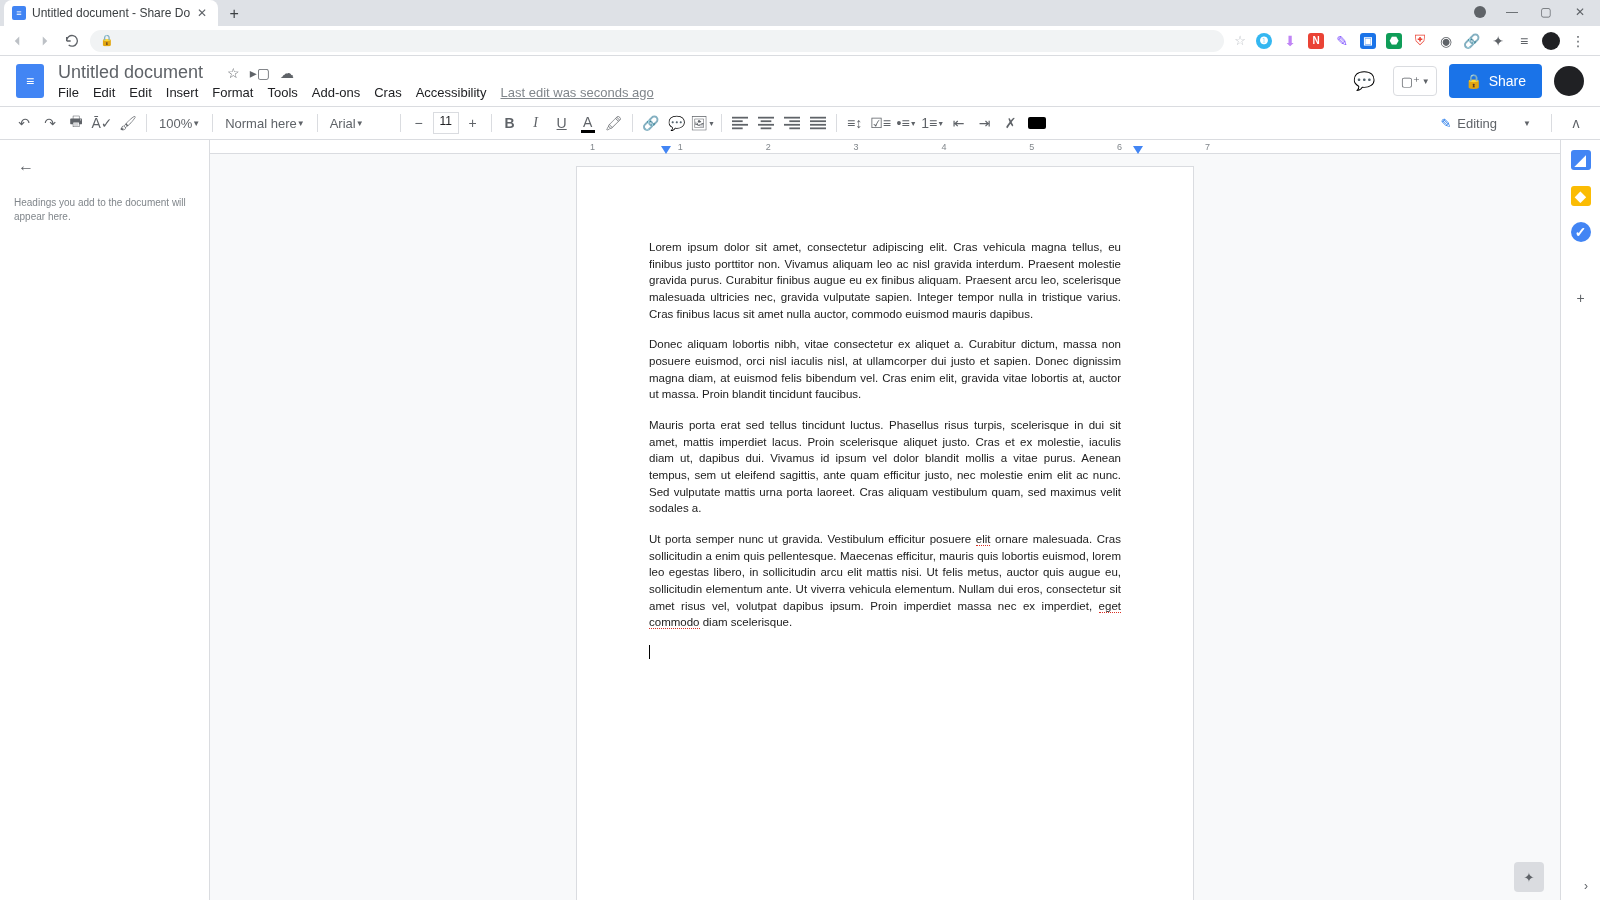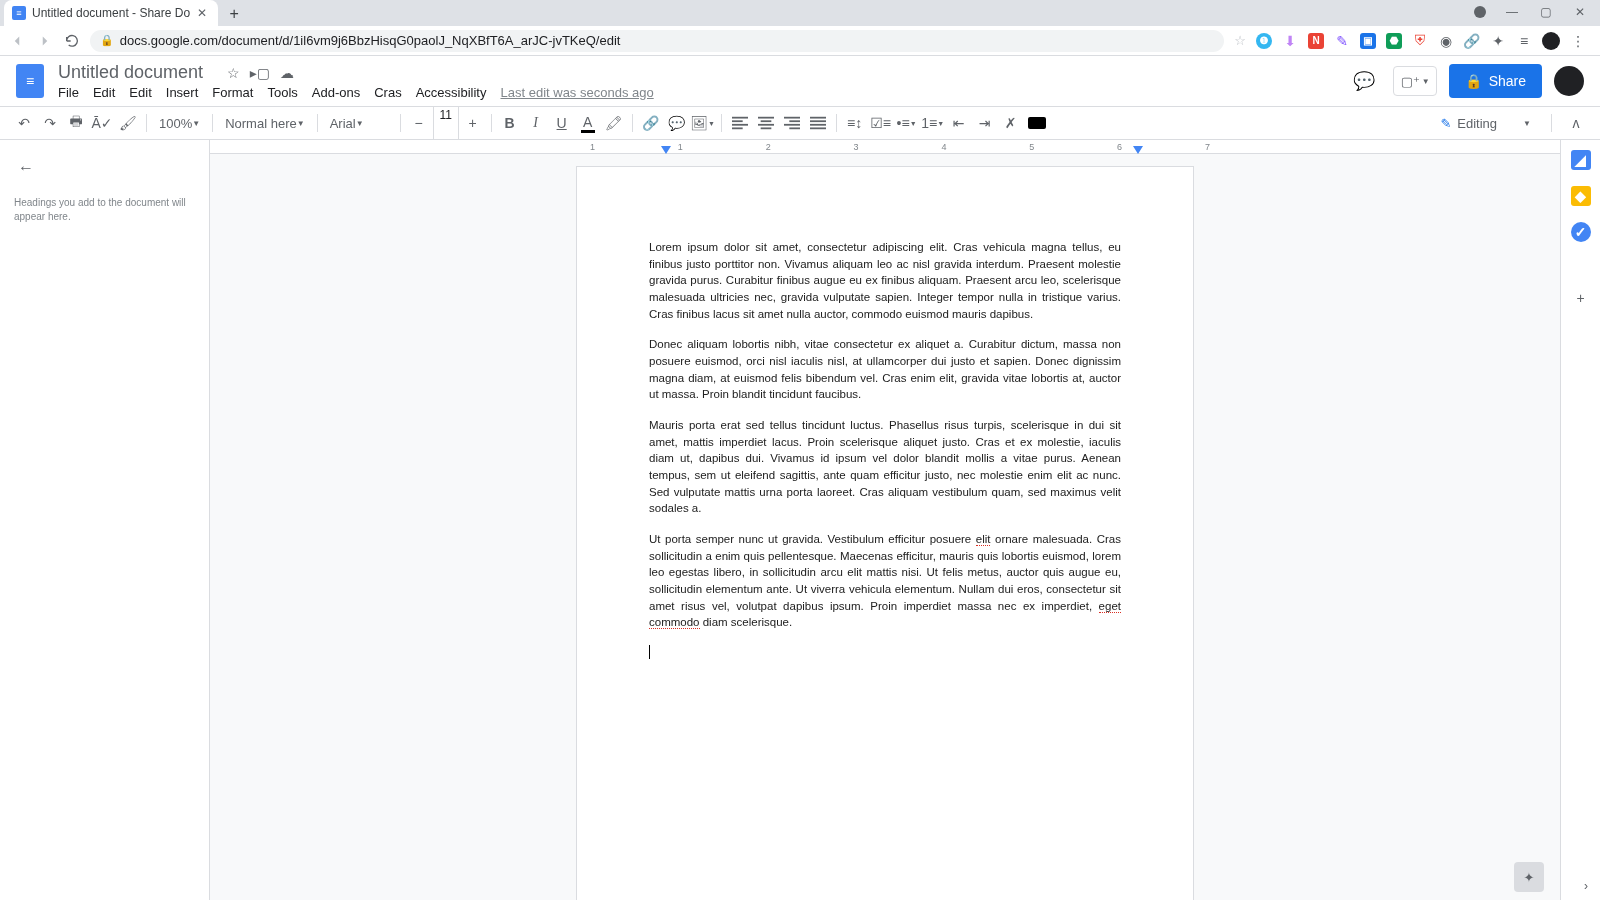--- a/index.html
+++ b/index.html
@@ -35,21 +35,21 @@
 .present-btn{width:44px;height:30px;border:1px solid #dadce0;border-radius:4px;display:flex;align-items:center;justify-content:center;gap:2px;cursor:pointer;color:#5f6368}
 .share-btn{background:#1a73e8;color:#fff;border:none;border-radius:4px;height:34px;padding:0 16px;font-size:14px;display:flex;align-items:center;gap:6px;cursor:pointer;font-weight:500}
 .avatar-lg{width:30px;height:30px;border-radius:50%;background:#202124;cursor:pointer}
 .toolbar{height:34px;border-top:1px solid #dadce0;border-bottom:1px solid #dadce0;display:flex;align-items:center;padding:0 12px;gap:2px}
 .tb-btn{width:24px;height:24px;display:flex;align-items:center;justify-content:center;color:#5f6368;cursor:pointer;font-size:14px;border-radius:2px}
 .tb-btn svg{width:16px;height:16px}
 .tb-sep{width:1px;height:18px;background:#dadce0;margin:0 4px}
 .tb-select{height:22px;display:flex;align-items:center;padding:0 6px;color:#5f6368;font-size:13px;cursor:pointer}
 .tb-select .arrow{font-size:8px}
 .tb-fontsize{display:flex;align-items:center;gap:2px}
-.tb-fontsize .val{width:26px;height:34px;border:1px solid #dadce0;text-align:center;font-size:12px;line-height:16px}
+.tb-fontsize .val{width:26px;height:22px;border:1px solid #dadce0;text-align:center;font-size:12px;line-height:16px}
 .tb-right{margin-left:auto;display:flex;align-items:center;gap:8px}
 .editing-btn{display:flex;align-items:center;gap:6px;color:#5f6368;font-size:13px;cursor:pointer;padding:0 8px}
 .editing-btn .pen{color:#1a73e8}
 .workspace{display:flex;height:calc(100vh - 140px);position:relative}
 .outline-panel{width:210px;background:#fff;padding:14px;border-right:1px solid #dadce0;position:relative}
 .outline-back{width:24px;height:24px;display:flex;align-items:center;justify-content:center;color:#5f6368;cursor:pointer;font-size:16px;margin-bottom:18px}
 .outline-hint{color:#80868b;font-size:10px;line-height:1.4}
 .doc-area{flex:1;background:#f8f9fa;overflow:auto;position:relative}
 .ruler{height:14px;background:#fff;border-bottom:1px solid #dadce0;position:relative;font-size:9px;color:#80868b}
 .ruler-inner{position:absolute;left:380px;width:620px;height:100%;display:flex;justify-content:space-between;align-items:center}
@@ -101,21 +101,20 @@
         <path d="M9 6l6 6-6 6"></path>
       </svg>
     </span>
   <span class="nav-btn active">
       <svg viewBox="0 0 24 24" width="16" height="16" fill="none" stroke="currentColor" stroke-width="2">
         <path d="M4 12a8 8 0 1 1 3 6M4 12V6M4 12h6"></path>
       </svg>
     </span>
   <div class="url-box">
     <span class="lock">🔒</span>
-    <span>docs.google.com/document/d/1il6vm9j6BbzHisqG0paolJ_NqXBfT6A_arJC-jvTKeQ/edit</span>
   </div>
   <span class="nav-btn">☆</span>
   <div class="ext-icons">
     <span class="ci" style="background:#34b7f1;border-radius:50%">❶</span>
     <span style="color:#c084f5">⬇</span>
     <span class="ci" style="background:#ea4335">N</span>
     <span style="color:#7c4dff">✎</span>
     <span class="ci" style="background:#1a73e8">▣</span>
     <span class="ci" style="background:#0f9d58">⬣</span>
     <span style="color:#ea4335">⛨</span>

